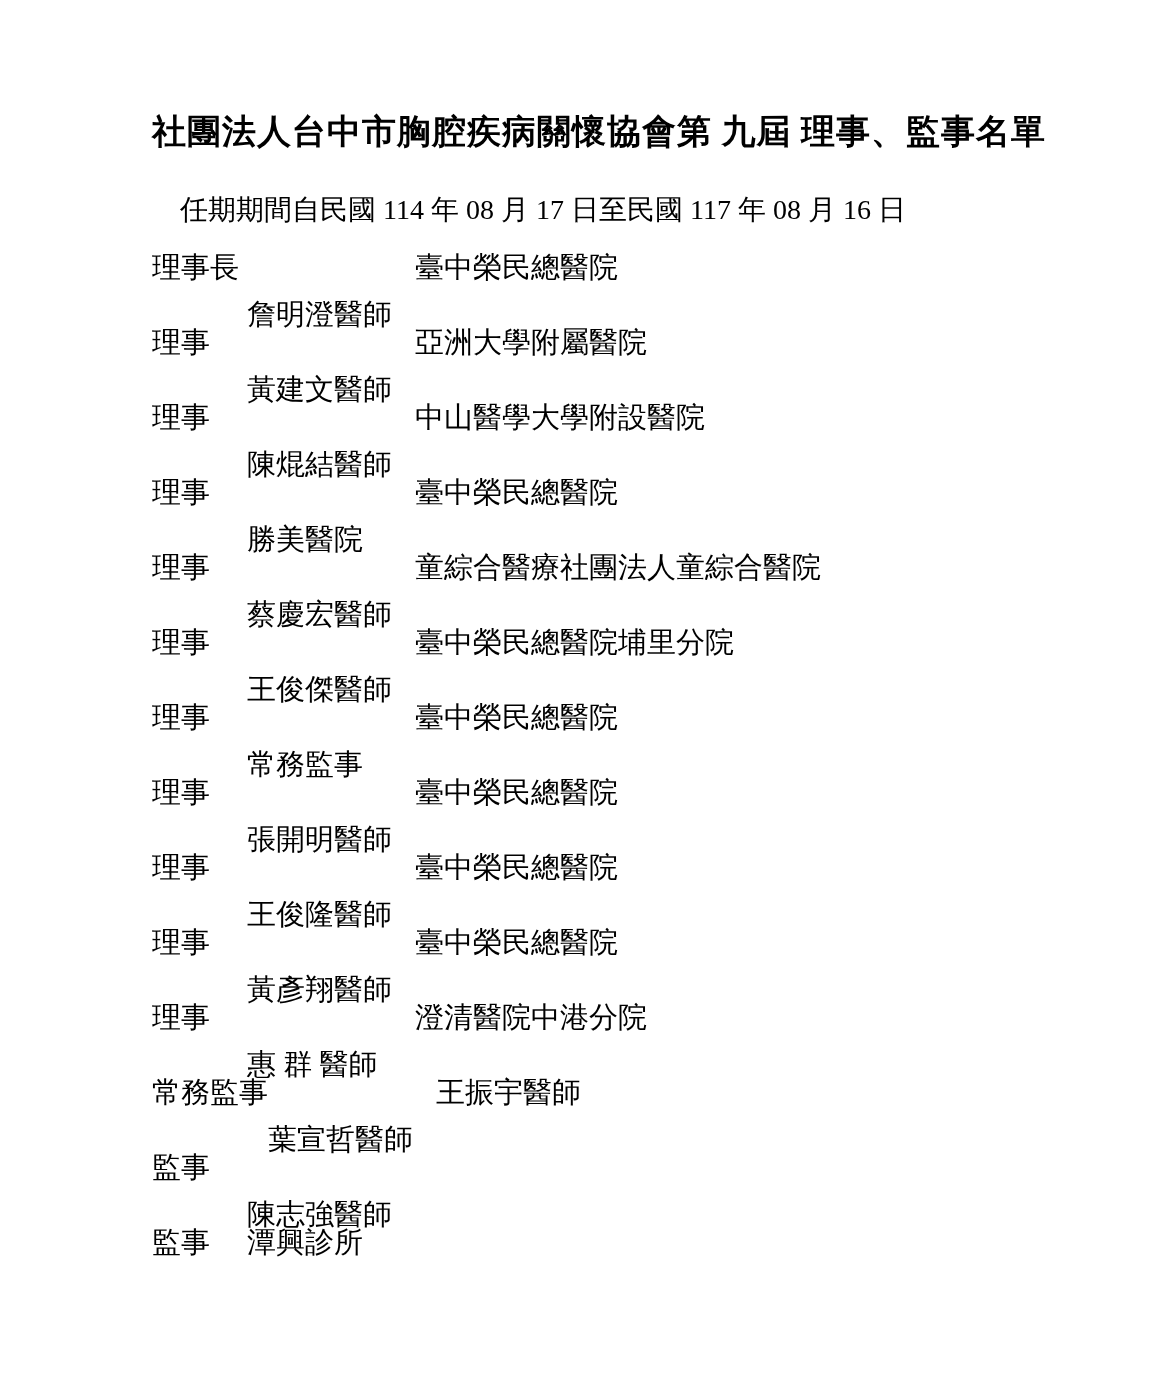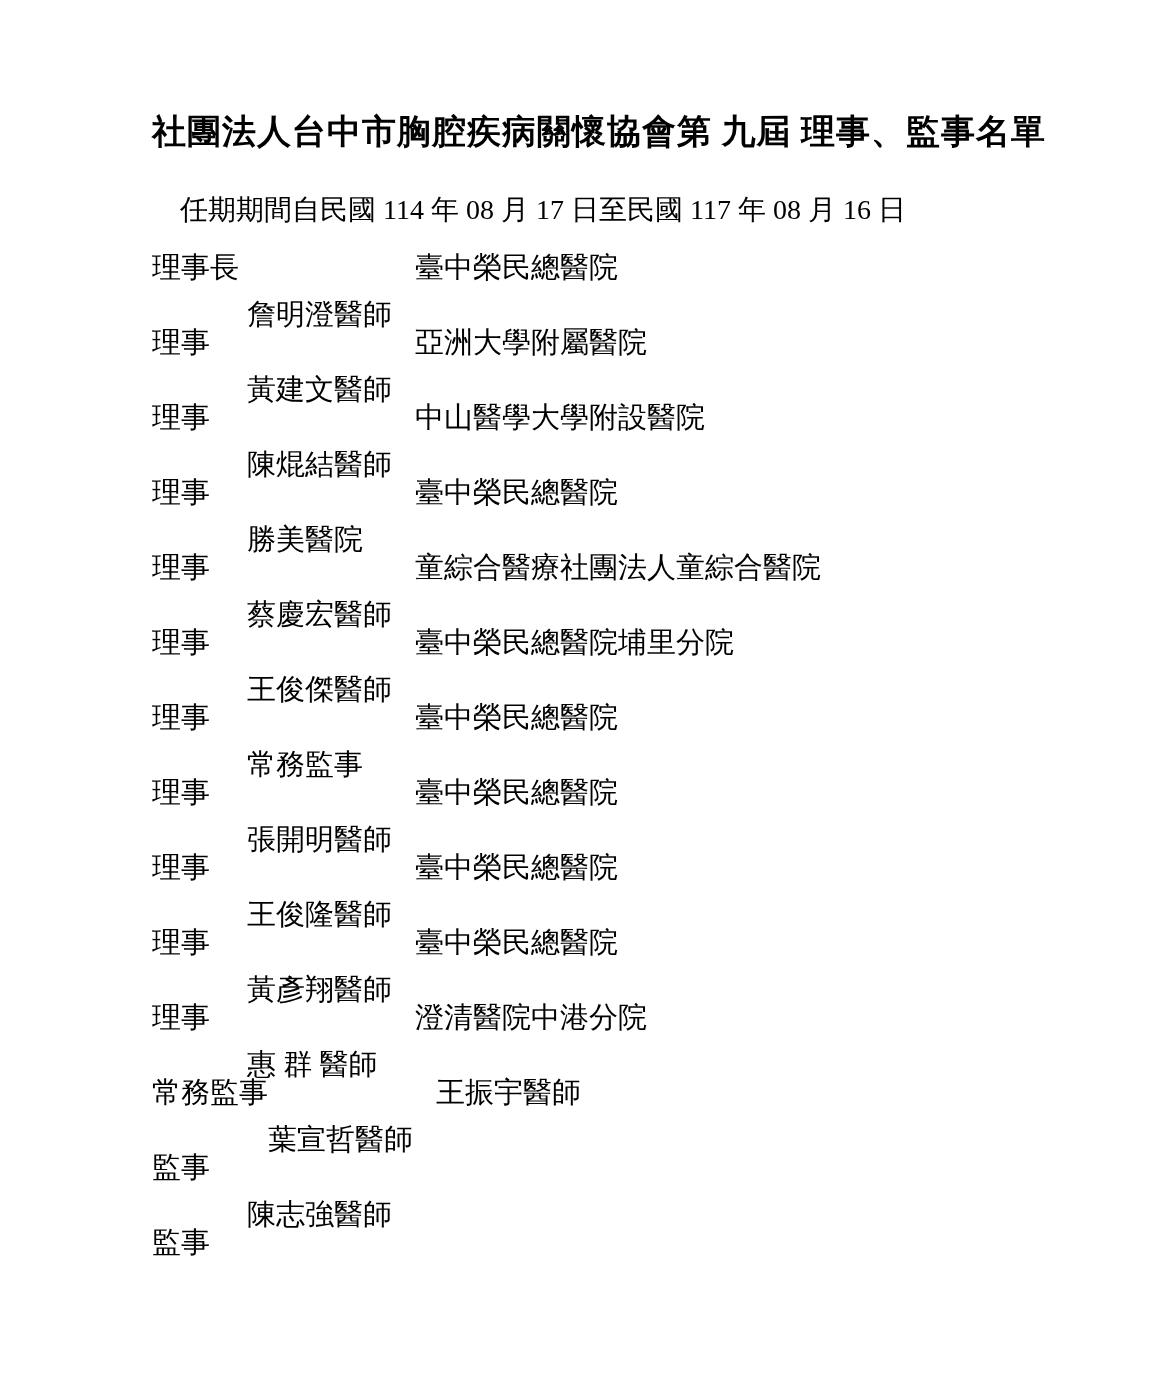--- a/index.html
+++ b/index.html
@@ -138,16 +138,17 @@
       <span class="org">王振宇醫師</span>
     </div>
 
     <div class="row">
       <span class="role">監事</span>
       <span class="name">陳志強醫師</span>
     </div>
 
     <div class="row">
       <span class="role">監事</span>
+      <span class="org">潭興診所</span>
     </div>
 
   </div>
 </div>
 
 </body></html>

